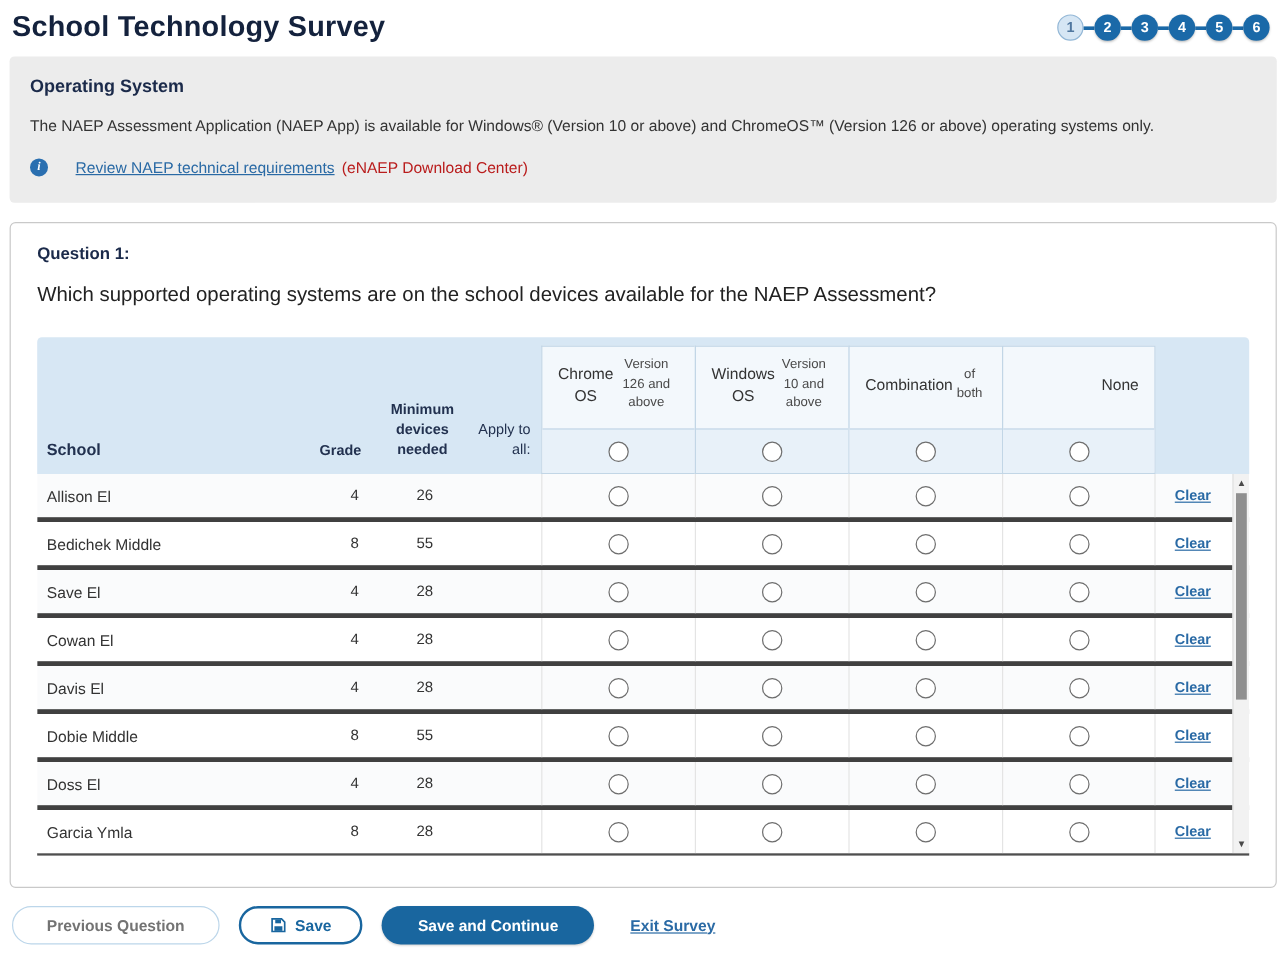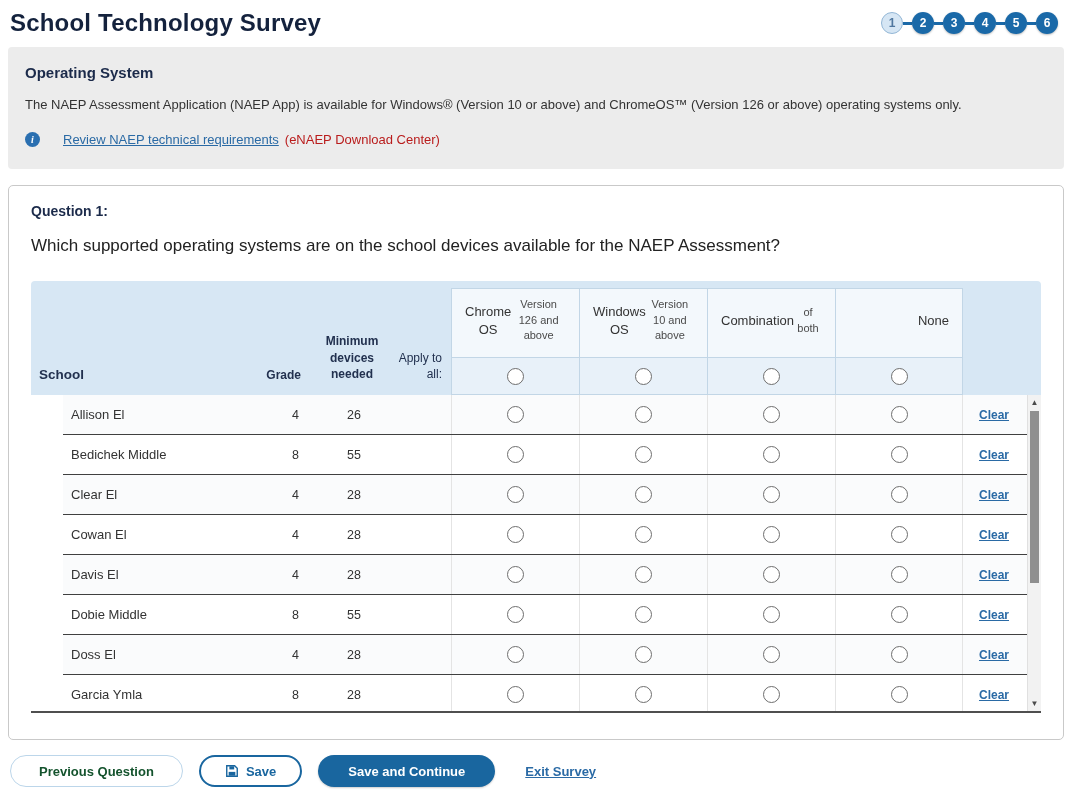--- a/index.html
+++ b/index.html
@@ -55,41 +55,41 @@
   .h-opt { display: flex; flex-direction: column; background: #f3f8fc; border: 1px solid #c2d6e6; border-right: none; }
   .h-opt.last { border-right: 1px solid #c2d6e6; }
   .h-opt-label { flex: 1; display: flex; flex-direction: row; justify-content: flex-end; align-items: center; text-align: center; padding: 4px 13px 9px 13px; }
   .opt-title { font-size: 13px; color: #333; line-height: 1.35; }
   .opt-subtitle { font-size: 11px; color: #4a4a4a; line-height: 1.45; }
   .h-opt-radio { height: 37px; border-top: 1px solid #c2d6e6; background: #e8f1f9; display: flex; align-items: center; justify-content: center; }
 
   .radio { width: 17px; height: 17px; border: 1.6px solid #6e6e6e; border-radius: 50%; background: #fff; display: inline-block; cursor: pointer; }
 
   .tbl-body { position: relative; height: 318px; overflow: hidden; border-bottom: 2px solid #4f4f4f; }
-  .body-row { height: 40px; border-bottom: 1px solid #404040; background: #fff; margin-left: 32px; }
+  .body-row { height: 40px; border-bottom: 4px solid #404040; background: #fff; }
   .body-row.striped { background: #fafbfc; }
   .cell { display: flex; align-items: center; font-size: 13px; color: #333; }
   .school-cell { padding-left: 8px; }
   .grade-cell { justify-content: flex-end; padding-right: 8px; font-size: 12.5px; }
   .min-cell { justify-content: center; padding-left: 8px; font-size: 12.5px; }
   .radio-cell { justify-content: center; border-left: 1px solid #e4e4e4; }
   .radio-cell.last { border-right: 1px solid #e4e4e4; }
   .clear-cell { justify-content: center; padding-right: 16px; }
   .clear-cell a { color: #2a6aa5; font-size: 12px; font-weight: bold; text-decoration: underline; }
 
   
   .scrollbar { position: absolute; top: 0; right: 0; width: 14px; height: 100%; background: #f2f2f2; display: flex; flex-direction: column; border-left: 1px solid #e0e0e0; }
   .sb-arrow { height: 15px; display: flex; align-items: center; justify-content: center; font-size: 8px; color: #4a4a4a; cursor: pointer; flex: 0 0 auto; }
   .sb-track { flex: 1; position: relative; }
   .sb-thumb { position: absolute; top: 1px; left: 2px; right: 2px; height: 60%; background: #8f8f8f; cursor: grab; }
 
   
   .actions { display: flex; align-items: center; padding: 15px 2px; gap: 16px; }
   .btn { border-radius: 17px; height: 32px; font-size: 13px; font-weight: bold; display: inline-flex; align-items: center; justify-content: center; background: #fff; cursor: pointer; font-family: inherit; }
-  .btn-disabled { border: 1px solid #bcd6ea; color: #14532d; padding: 0 28px; }
+  .btn-disabled { border: 1px solid #bcd6ea; color: #737373; padding: 0 28px; }
   .btn-outline { border: 2px solid #19669f; color: #19669f; gap: 7px; padding: 0 24px; }
   .btn-primary { background: #19669f; color: #fff; border: none; padding: 0 30px; box-shadow: 0 1px 2px rgba(0,0,0,0.2); }
   .exit-link { color: #2a6aa5; font-size: 13px; font-weight: bold; text-decoration: underline; margin-left: 14px; }
 </style>
 </head>
 <body>
 
 <div class="page">
 
   <div class="topbar">
@@ -210,21 +210,21 @@
                 <span class="radio"></span>
               </div>
               <div class="cell radio-cell last">
                 <span class="radio"></span>
               </div>
               <div class="cell clear-cell">
                 <a href="#">Clear</a>
               </div>
             </div>
             <div class="tbl-row body-row striped">
-              <div class="cell school-cell">Clear El</div>
+              <div class="cell school-cell">Save El</div>
               <div class="cell grade-cell">4</div>
               <div class="cell min-cell">28</div>
               <div class="cell apply-cell"></div>
               <div class="cell radio-cell">
                 <span class="radio"></span>
               </div>
               <div class="cell radio-cell">
                 <span class="radio"></span>
               </div>
               <div class="cell radio-cell">

